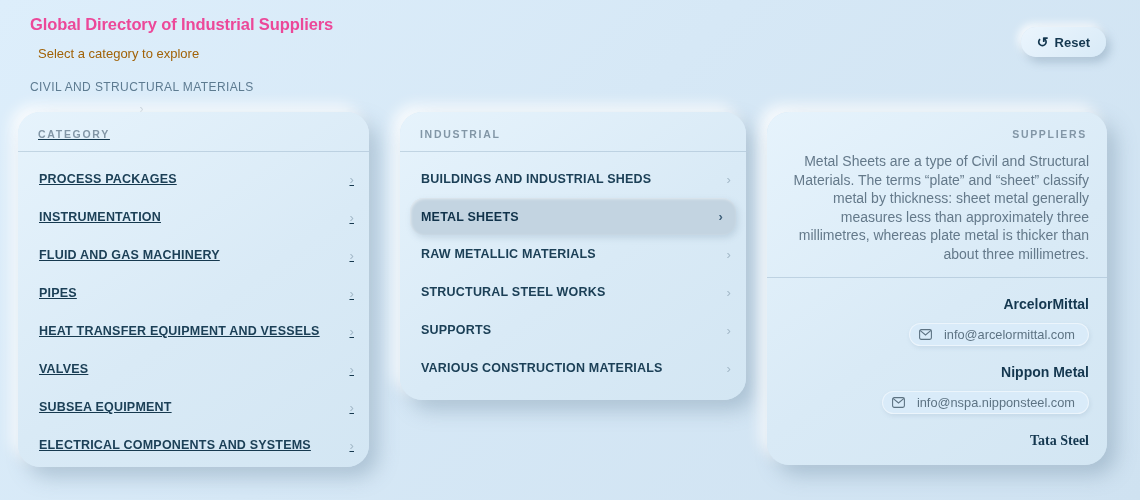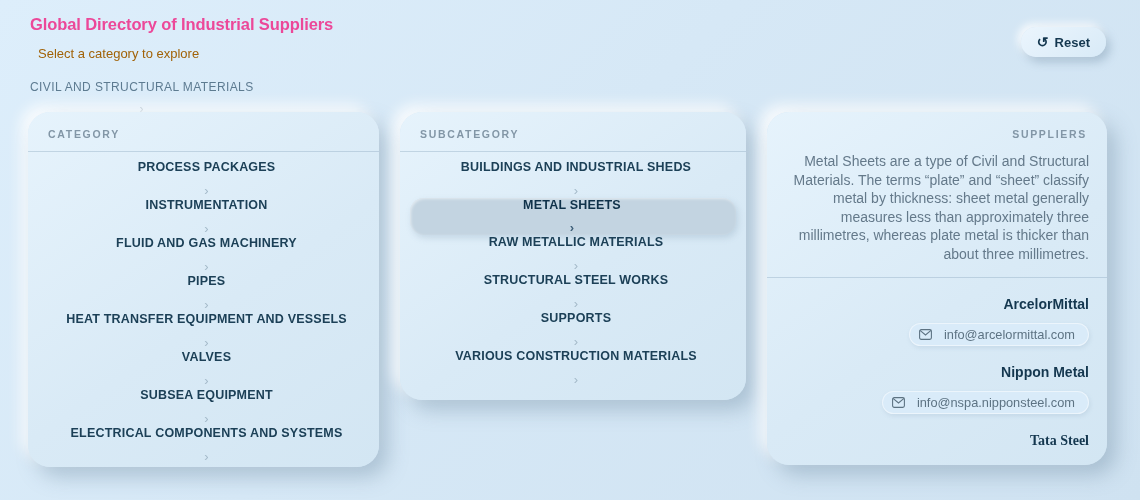--- a/index.html
+++ b/index.html
@@ -22,32 +22,32 @@
     background:linear-gradient(145deg,#ebf5fd,#d8eaf7);
     box-shadow:4px 5px 10px rgba(110,140,165,0.40), -3px -3px 8px rgba(255,255,255,0.9);
   }
   .reset-btn .ricon { font-size:14px; line-height:1; }
 
   .panel {
     position:absolute; border-radius:22px; overflow:hidden;
     background:linear-gradient(145deg,#e6f3fc 0%,#d9eaf6 55%,#d3e6f3 100%);
     box-shadow:9px 10px 20px rgba(104,133,158,0.38), -7px -7px 14px rgba(255,255,255,0.85);
   }
-  .panel-cat { left:28px; top:112px; width:351px; height:355px; }
+  .panel-cat { left:18px; top:112px; width:351px; height:355px;text-decoration:underline; }
   .panel-sub { left:400px; top:112px; width:346px; height:288px; }
   .panel-sup { left:767px; top:112px; width:340px; height:353px;text-align:right; }
 
   .panel-header { padding:16px 20px 11px 20px; font-size:10.5px; font-weight:700; letter-spacing:1.7px; color:#8296a6; }
   .panel-divider { height:1px; background:rgba(138,166,188,0.38); }
 
   .list { padding:8px 0; }
   .row {
     height:38px; display:flex; align-items:center; justify-content:space-between;
     padding:0 15px 0 21px; cursor:pointer;
-    font-size:12.5px; font-weight:600; color:#1c4057; letter-spacing:0.2px;flex-direction:column;
+    font-size:12.5px; font-weight:600; color:#1c4057; letter-spacing:0.2px;
   }
   .row .chev { color:#a4bac9; font-size:13px; font-weight:400; }
   .row.selected {
     height:37px; margin:0 10px; padding:0 13px 0 11px; border-radius:14px;
     background:#c3d4e1; color:#10324a; font-weight:700;
     box-shadow:inset 1px 1px 3px rgba(255,255,255,0.55), 2px 3px 6px rgba(120,148,170,0.25);
   }
   .row.selected .chev { color:#3f607a; font-weight:600; }
 
   .sup-desc { padding:1px 18px 13px 17px; font-size:14px; line-height:18.6px; color:#64798a; }
@@ -113,21 +113,21 @@
         <span class="chev">›</span>
       </div>
     <div class="row">
         <span>ELECTRICAL COMPONENTS AND SYSTEMS</span>
         <span class="chev">›</span>
       </div>
   </div>
 </div>
 
 <div class="panel panel-sub">
-  <div class="panel-header">SUBCATEGORY</div>
+  <div class="panel-header">INDUSTRIAL</div>
   <div class="panel-divider"></div>
   <div class="list">
     <div class="row">
         <span>BUILDINGS AND INDUSTRIAL SHEDS</span>
         <span class="chev">›</span>
       </div>
     <div class="row selected">
         <span>METAL SHEETS</span>
         <span class="chev">›</span>
       </div>

